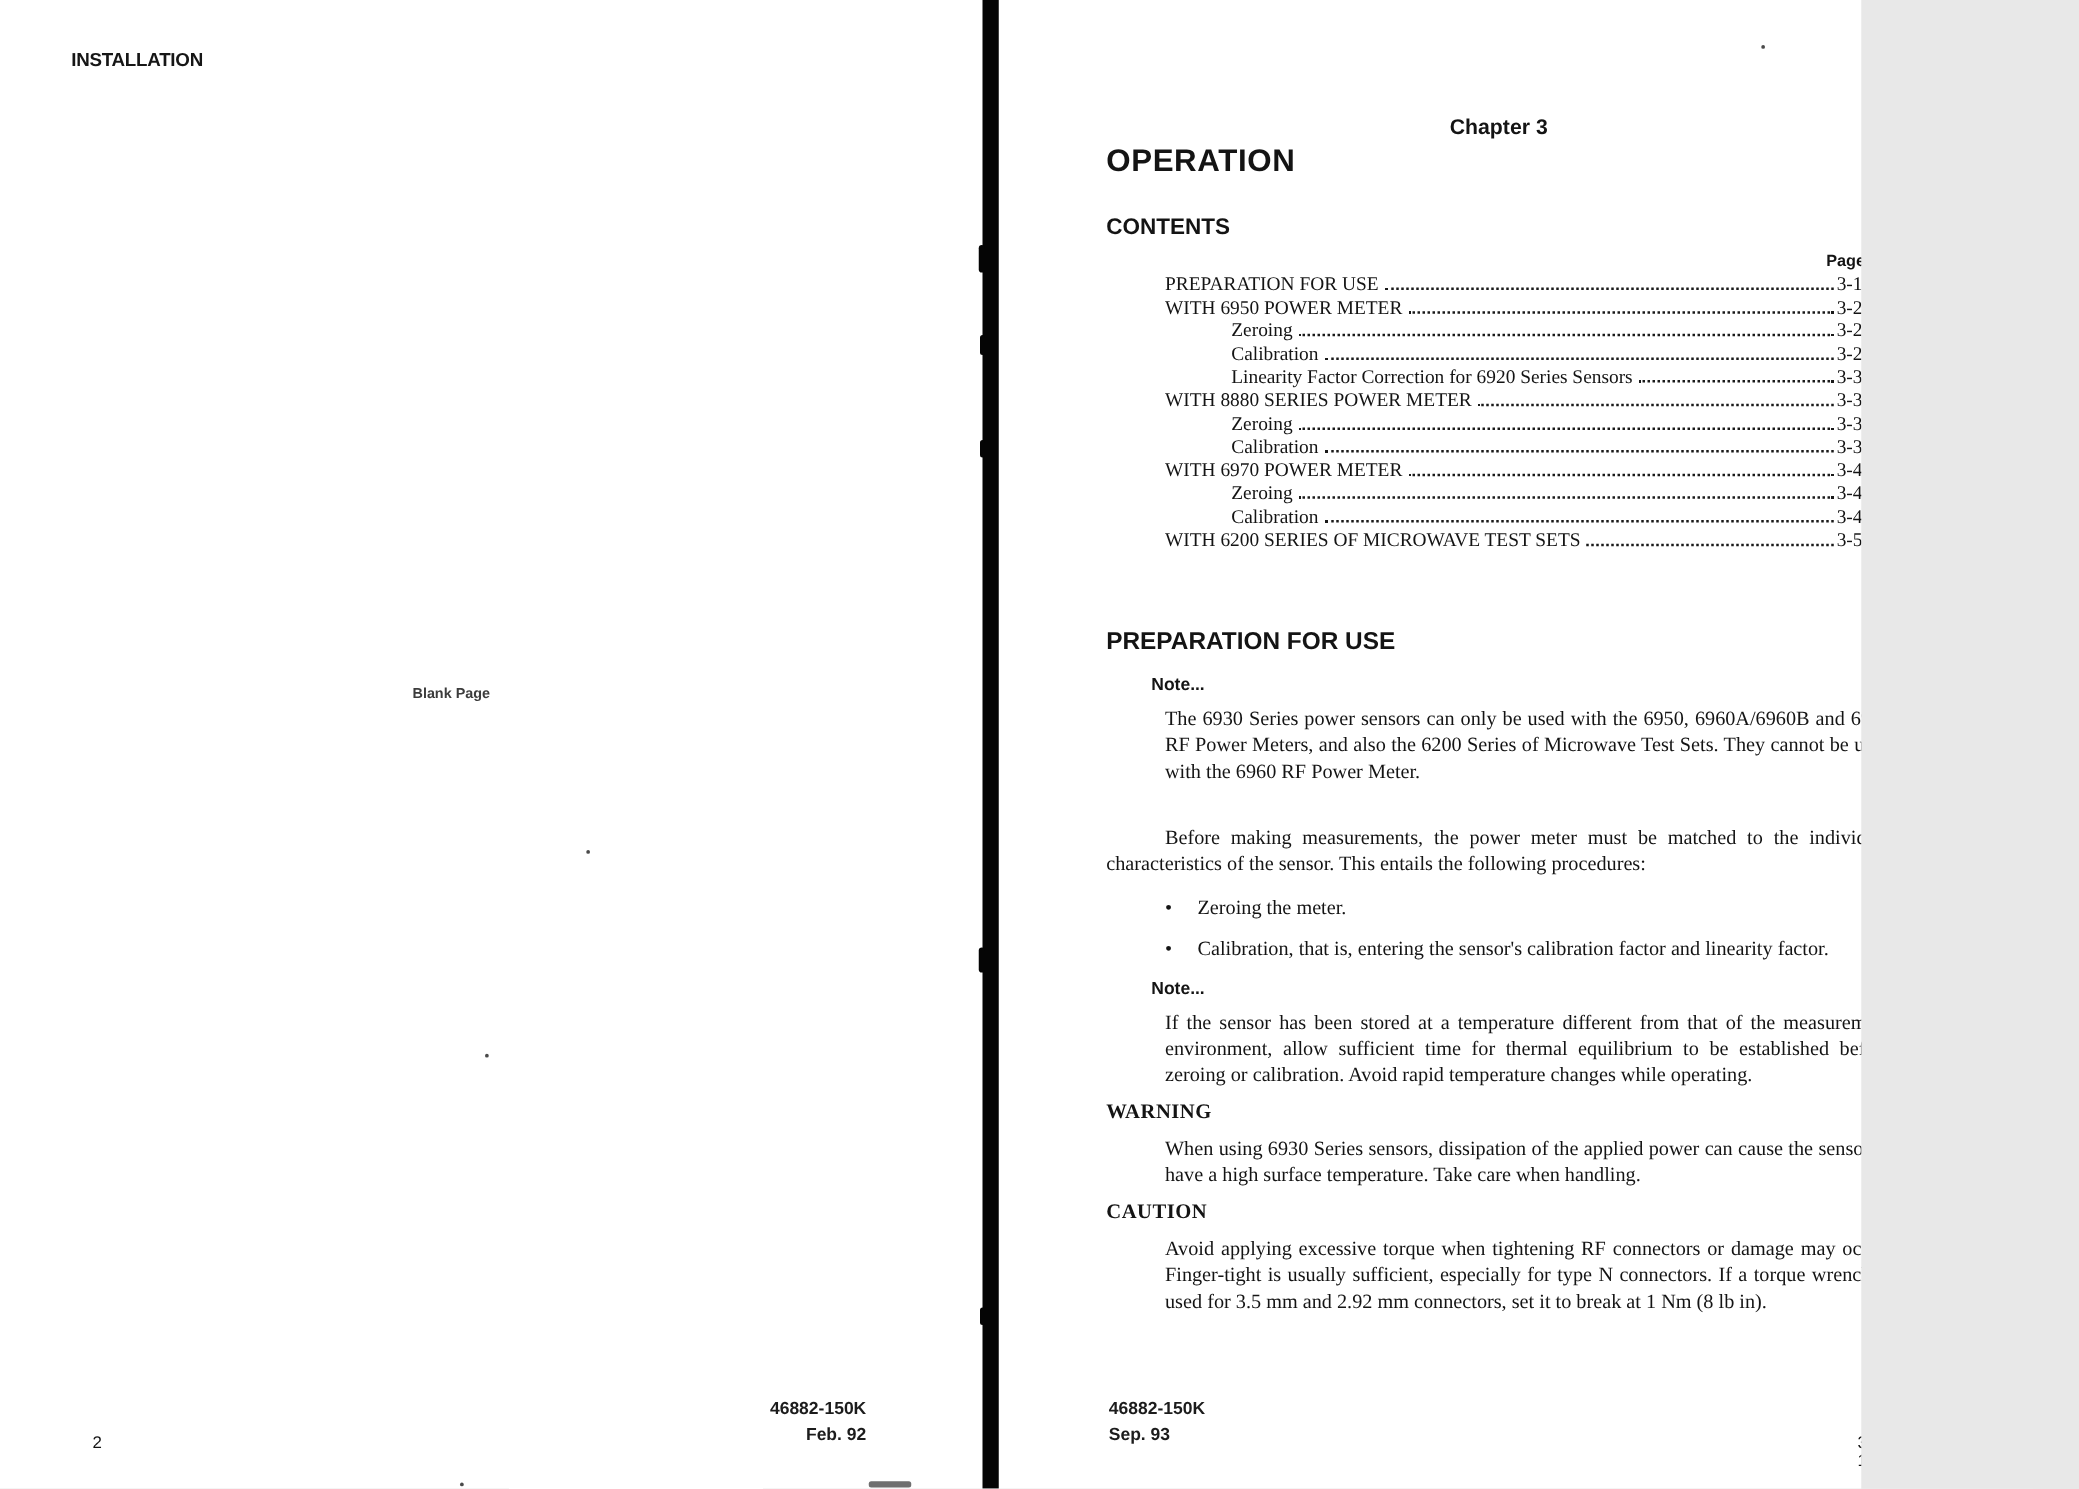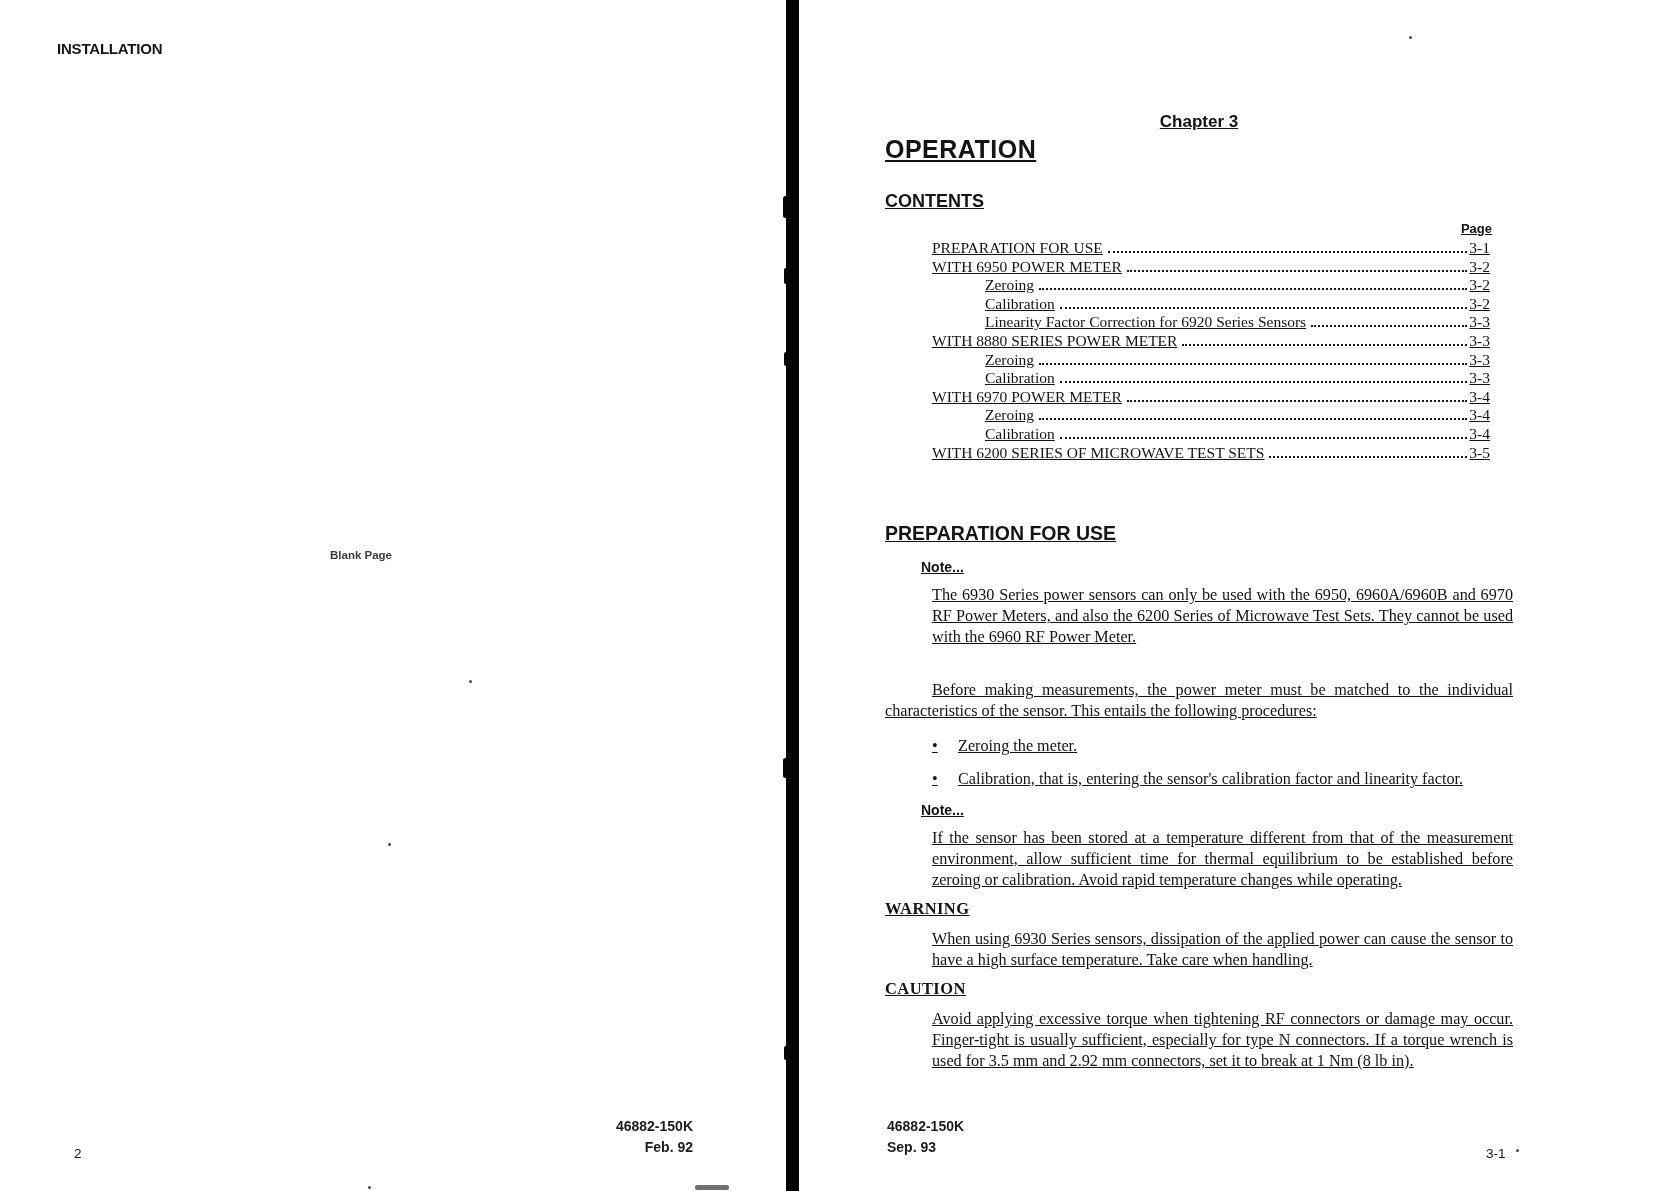--- a/index.html
+++ b/index.html
@@ -1,19 +1,19 @@
 <!DOCTYPE html>
 <html><head>
 <meta charset="utf-8">
 <style>
   * { margin:0; padding:0; box-sizing:border-box; }
   html,body { background:#e8e8e8; }
   .sheet {
     position:relative;
-    width:1663px; height:1191px;
+    width:1489px; height:1191px;
     background:#ffffff;
     overflow:hidden;
     color:#141414;
     font-family:"Liberation Serif", serif;
   }
 
   
   .binding-bar {
     position:absolute; left:786px; top:0;
     width:13px; height:1191px;
@@ -39,21 +39,21 @@
     text-align:right;
     font:700 14px/21px "Liberation Sans", sans-serif;
     color:#1c1c1c;
   }
   .lp-pagenum {
     position:absolute; left:74px; top:1146px;
     font:13.5px "Liberation Sans", sans-serif;
   }
 
   
-  .right-col { position:absolute; left:885px; top:112px; width:628px;text-decoration:underline; }
+  .right-col { position:absolute; left:885px; top:92px; width:628px; }
 
   .chapter-label { text-align:center; font:700 17px "Liberation Sans", sans-serif; }
   .chapter-title { text-align:left; font:700 25px "Liberation Sans", sans-serif; letter-spacing:0.5px; margin-top:3px; }
 
   .contents-heading { font:700 18px "Liberation Sans", sans-serif; margin-top:27px; }
 
   .page-col-label { text-align:right; margin:9px 21px 0 0; font:700 13px "Liberation Sans", sans-serif; }
 
   .toc { margin:3px 23px 0 0; }
   .toc-row { display:flex; align-items:baseline; font:15.5px/18.6px "Liberation Serif", serif; }

